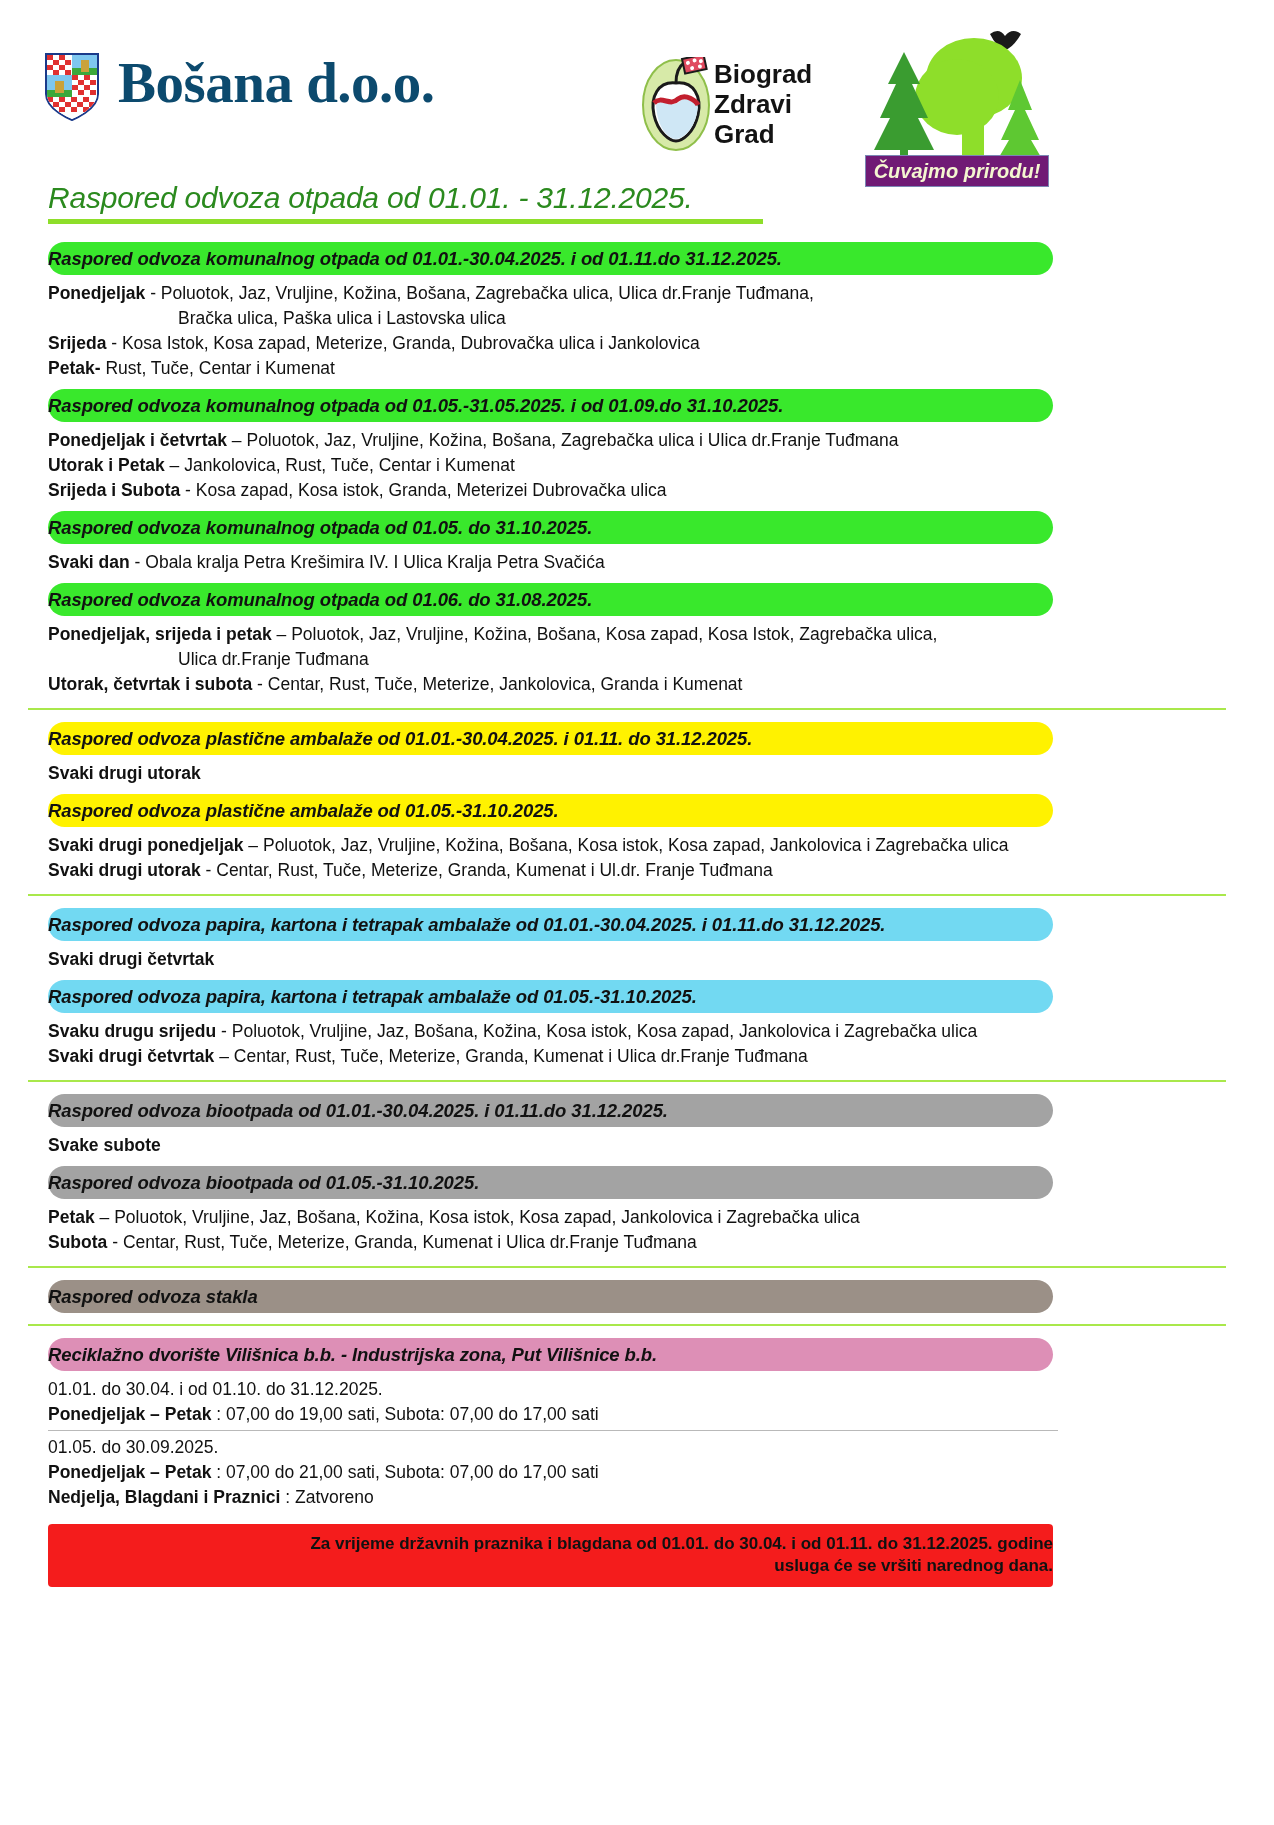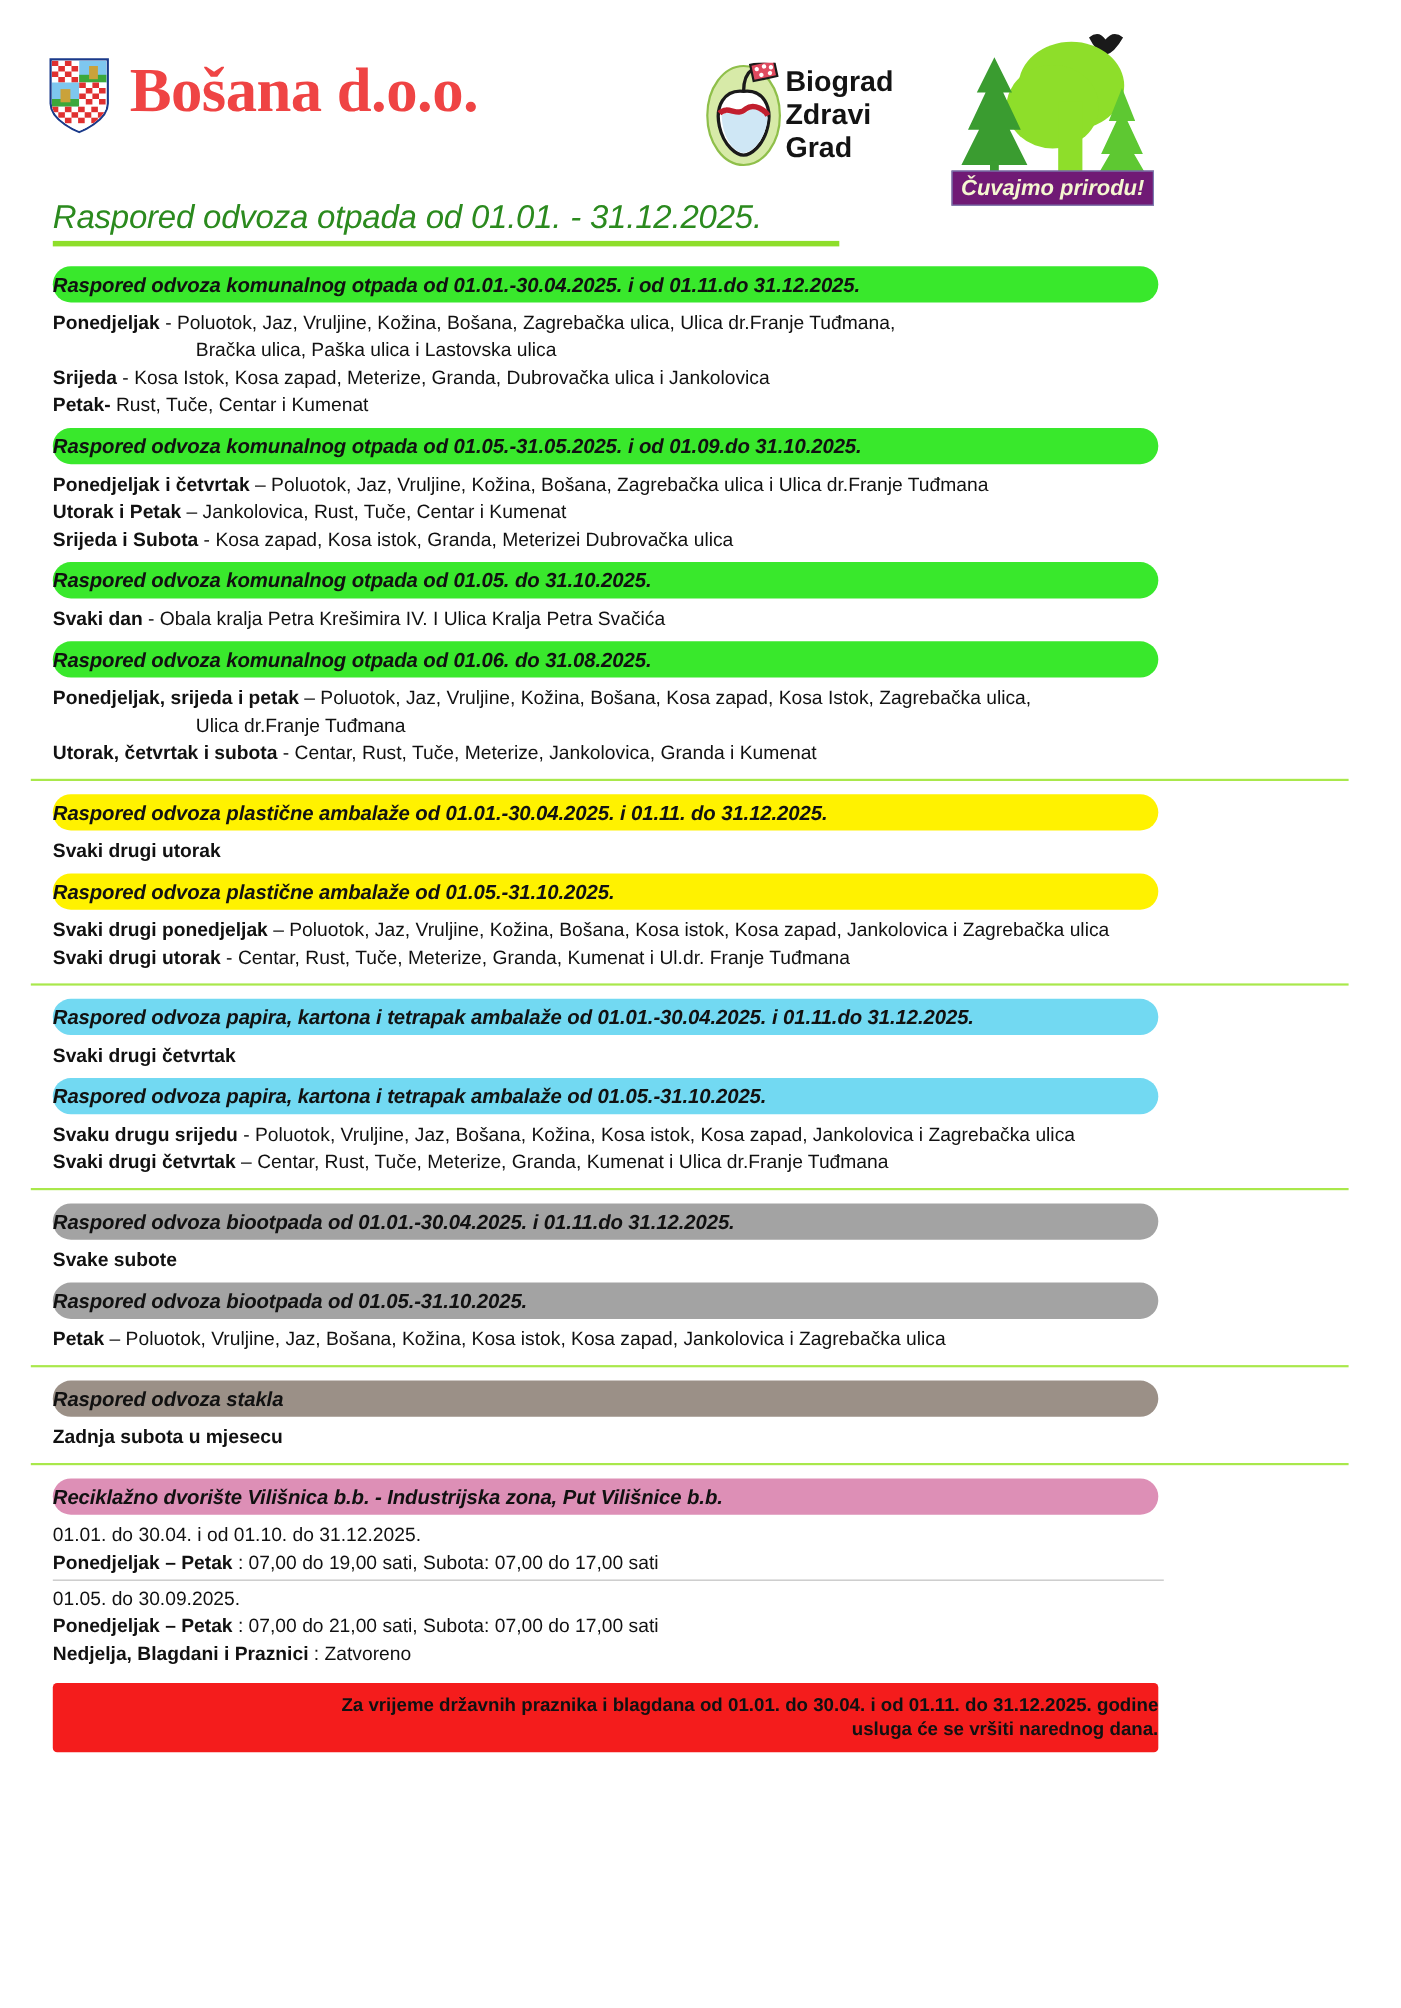--- a/index.html
+++ b/index.html
@@ -28,21 +28,21 @@
     width: 56px;
     height: 70px;
   }
   .company-name {
     position: absolute;
     left: 118px;
     top: 50px;
     font-family: "Liberation Serif", serif;
     font-size: 57px;
     font-weight: bold;
-    color: #ef4444;
+    color: #0c4a6e;
     letter-spacing: -0.5px;
     white-space: nowrap;
   }
   .biograd-logo {
     position: absolute;
     left: 640px;
     top: 57px;
     width: 210px;
     height: 100px;
   }
@@ -366,27 +366,27 @@
     <div class="group">
       <div class="band orange">
         <span>Raspored odvoza biootpada od 01.01.-30.04.2025. i 01.11.do 31.12.2025.</span>
       </div>
       <div class="line"><b>Svake subote</b></div>
       <div class="spacer-sm"></div>
       <div class="band orange">
         <span>Raspored odvoza biootpada od 01.05.-31.10.2025.</span>
       </div>
       <div class="line"><b>Petak</b><span> – </span><span>Poluotok, Vruljine, Jaz, Bošana, Kožina, Kosa istok, Kosa zapad, Jankolovica i Zagrebačka ulica</span></div>
+      <div class="line"><b>Subota</b><span> - </span><span>Centar, Rust, Tuče, Meterize, Granda, Kumenat i Ulica dr.Franje Tuđmana</span></div>
     </div>
     <div class="group-sep"></div>
     <div class="group">
       <div class="band grey">
         <span>Raspored odvoza stakla</span>
       </div>
-      <div class="line"><b>Zadnja subota u mjesecu</b></div>
     </div>
     <div class="group-sep"></div>
     <div>
       <div class="band pink">
         <span>Reciklažno dvorište Vilišnica b.b.  -  Industrijska zona, Put Vilišnice b.b.</span>
       </div>
       <div class="yard-line">01.01. do 30.04. i od 01.10. do 31.12.2025.</div>
       <div class="yard-line"><b>Ponedjeljak – Petak</b><span> : 07,00 do 19,00 sati, Subota: 07,00 do 17,00 sati</span></div>
       <div class="yard-rule"></div>
       <div class="yard-line">01.05. do 30.09.2025.</div>

